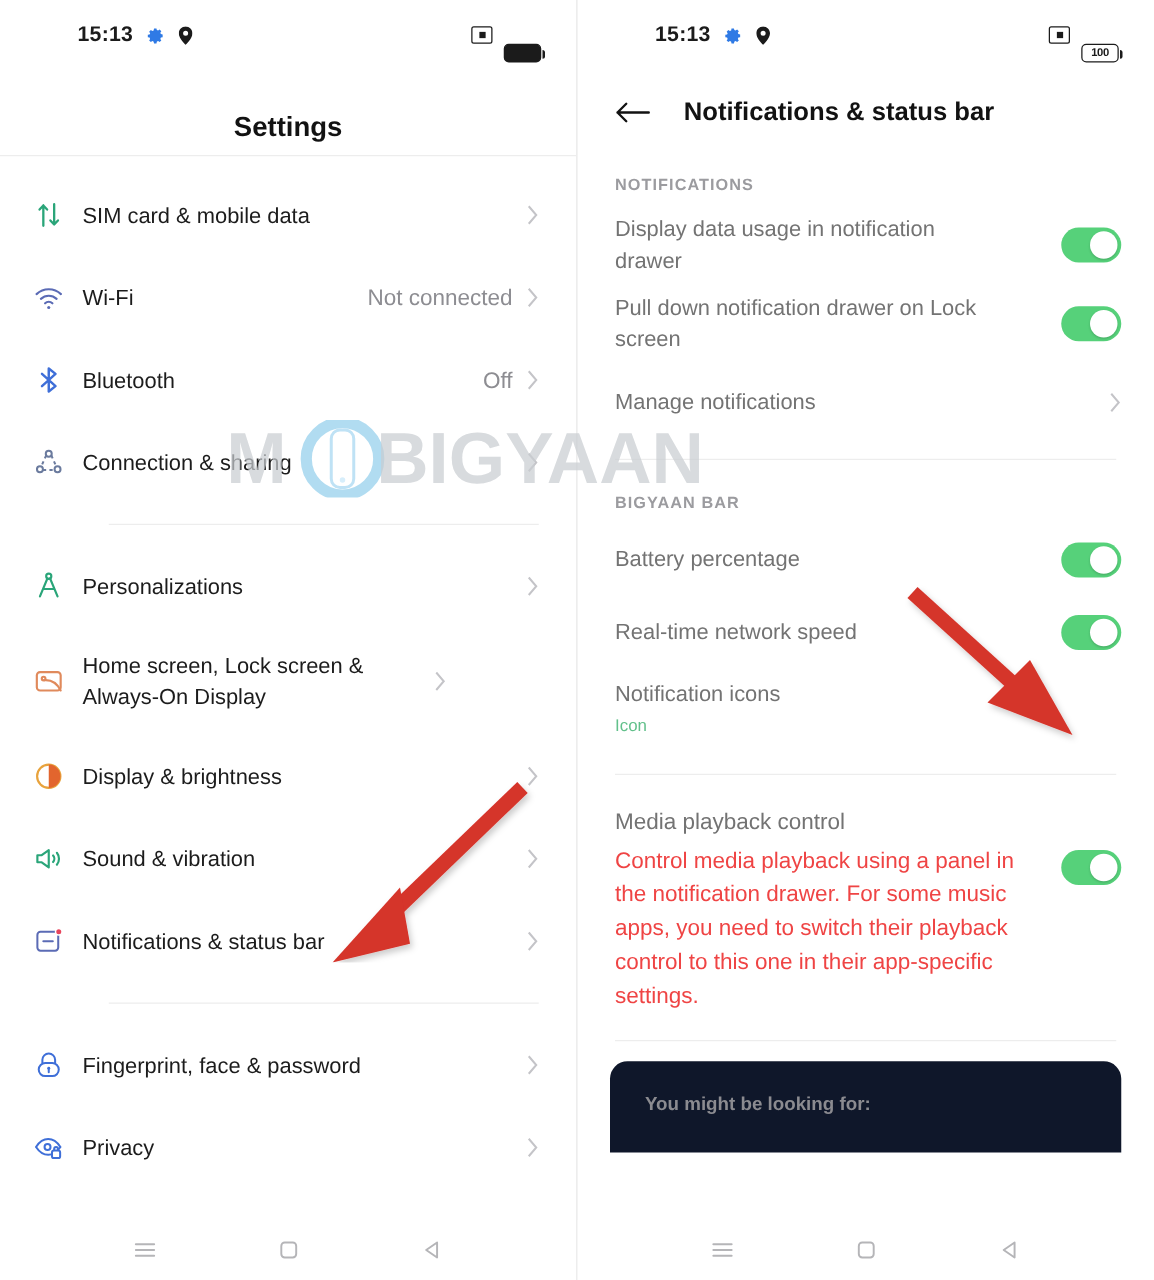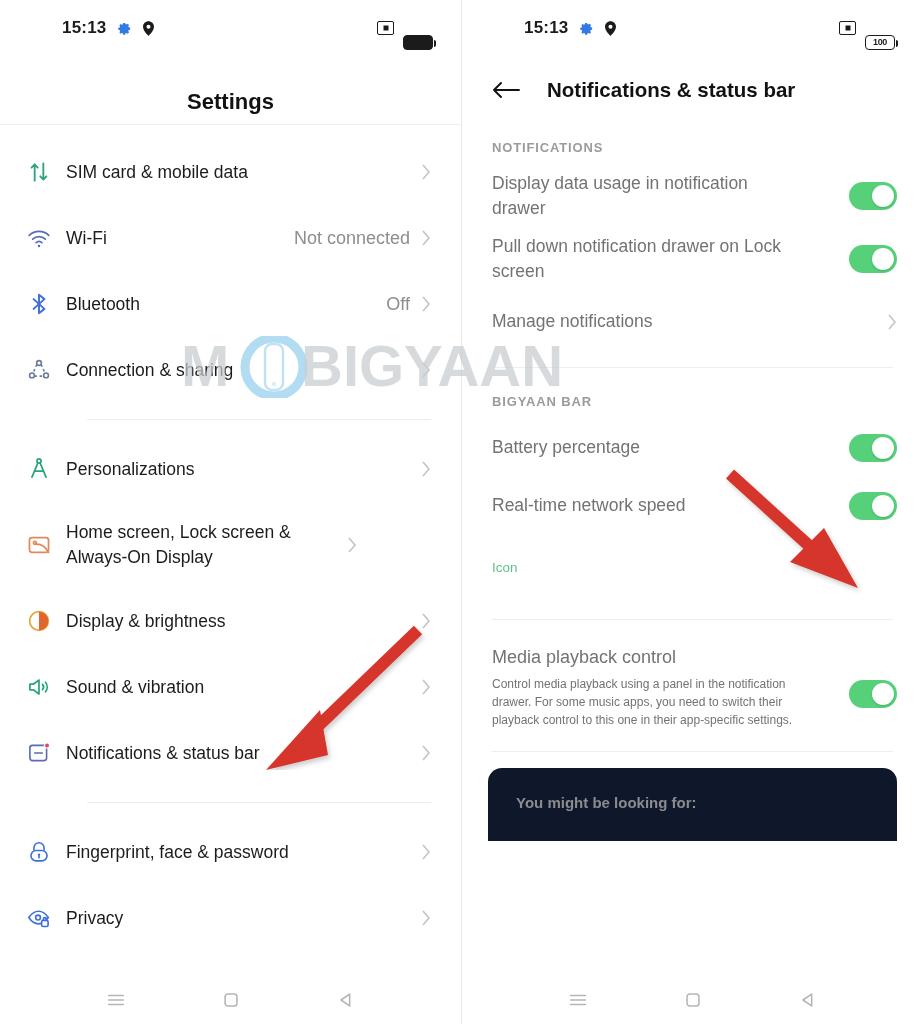--- a/index.html
+++ b/index.html
@@ -53,21 +53,21 @@
   .chev { width:9px; height:16px; flex:none; }
   .divider { height:1px; background:#ededed; margin: 16px 30px 16px 87px; }
 
   
   .sec-head { font-size: 13px; font-weight: 700; color:#9b9b9f; letter-spacing:.85px;
               padding: 16px 30px 10px 30px; }
   .r-row { display:flex; align-items:center; min-height: 58px; padding: 6px 26px 6px 30px; }
   .r-row .txt { flex:1; padding-right: 16px; }
   .r-row .t1 { font-size: 17.5px; color:#737373; line-height:1.45; }
   .r-row .t2 { font-size: 13.5px; color:#62c08b; margin-top: 4px; }
-  .r-row .t3 { font-size: 12px; color:#737373; line-height:1.5; margin-top: 5px; }
+  .r-row .t3 { font-size: 18px; color:#ef4444; line-height:1.5; margin-top: 5px; }
   .toggle { width: 48px; height: 28px; border-radius: 14px; background:#56d17a;
             position: relative; flex:none; }
   .toggle .knob { position:absolute; top:3px; right:3px; width:22px; height:22px;
             border-radius:50%; background:#fff; box-shadow:0 1px 2px rgba(0,0,0,.18); }
   .r-divider { height:1px; background:#ededed; margin: 14px 30px 10px 30px; }
   .looking-card { margin: 16px 26px 0 26px; background:#0f172a; border-radius: 14px 14px 0 0;
             padding: 26px 0 30px 28px; }
   .looking-card .lt { font-size: 15px; color:#8b8b90; font-weight: 600; }
 
   
@@ -361,20 +361,21 @@
       <div class="txt">
         <div class="t1">Real-time network speed</div>
       </div>
       <div class="toggle">
           <div class="knob"></div>
         </div>
     </div>
 
     <div class="r-row" style="min-height:62px">
       <div class="txt">
+        <div class="t1">Notification icons</div>
         <div class="t2">Icon</div>
       </div>
     </div>
 
     <div class="r-divider" style="margin-top:22px"></div>
 
     <div class="r-row" style="align-items:flex-start;padding-top:14px">
       <div class="txt">
         <div class="t1" style="font-size:18px">Media playback control</div>
         <div class="t3" style="max-width:320px">Control media playback using a panel in the notification drawer. For some music apps, you need to switch their playback control to this one in their app-specific settings.</div>

